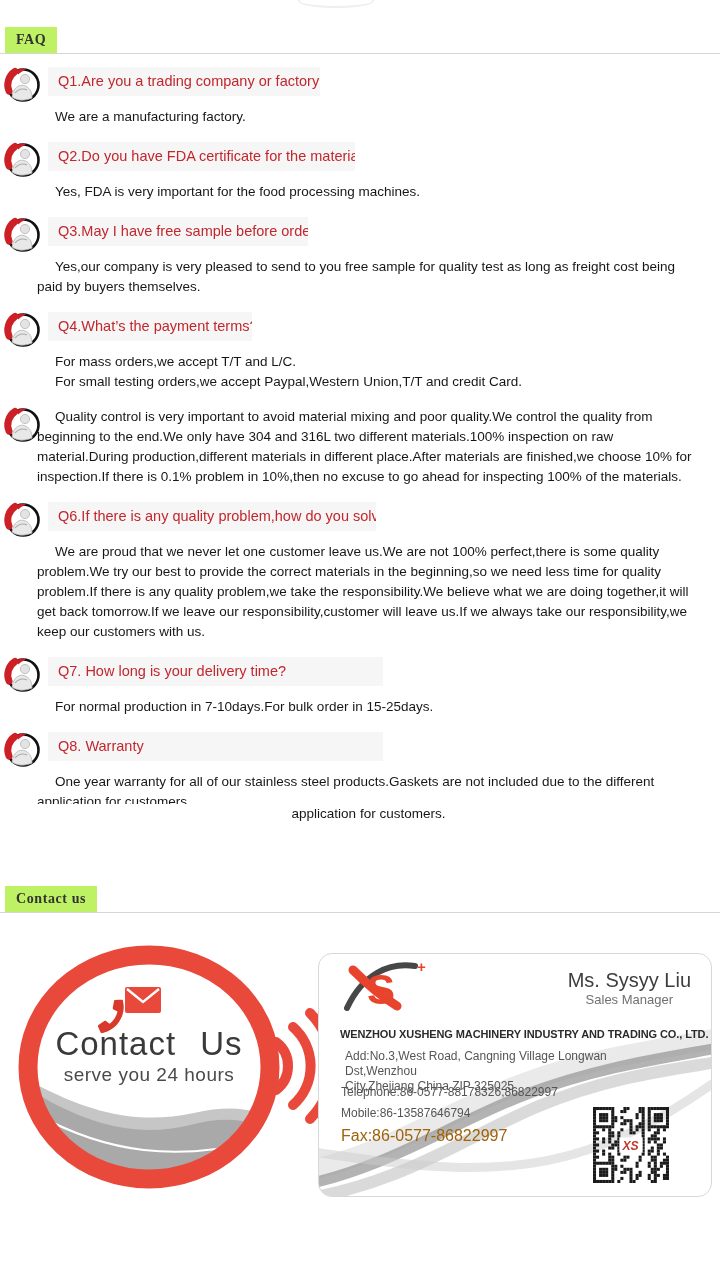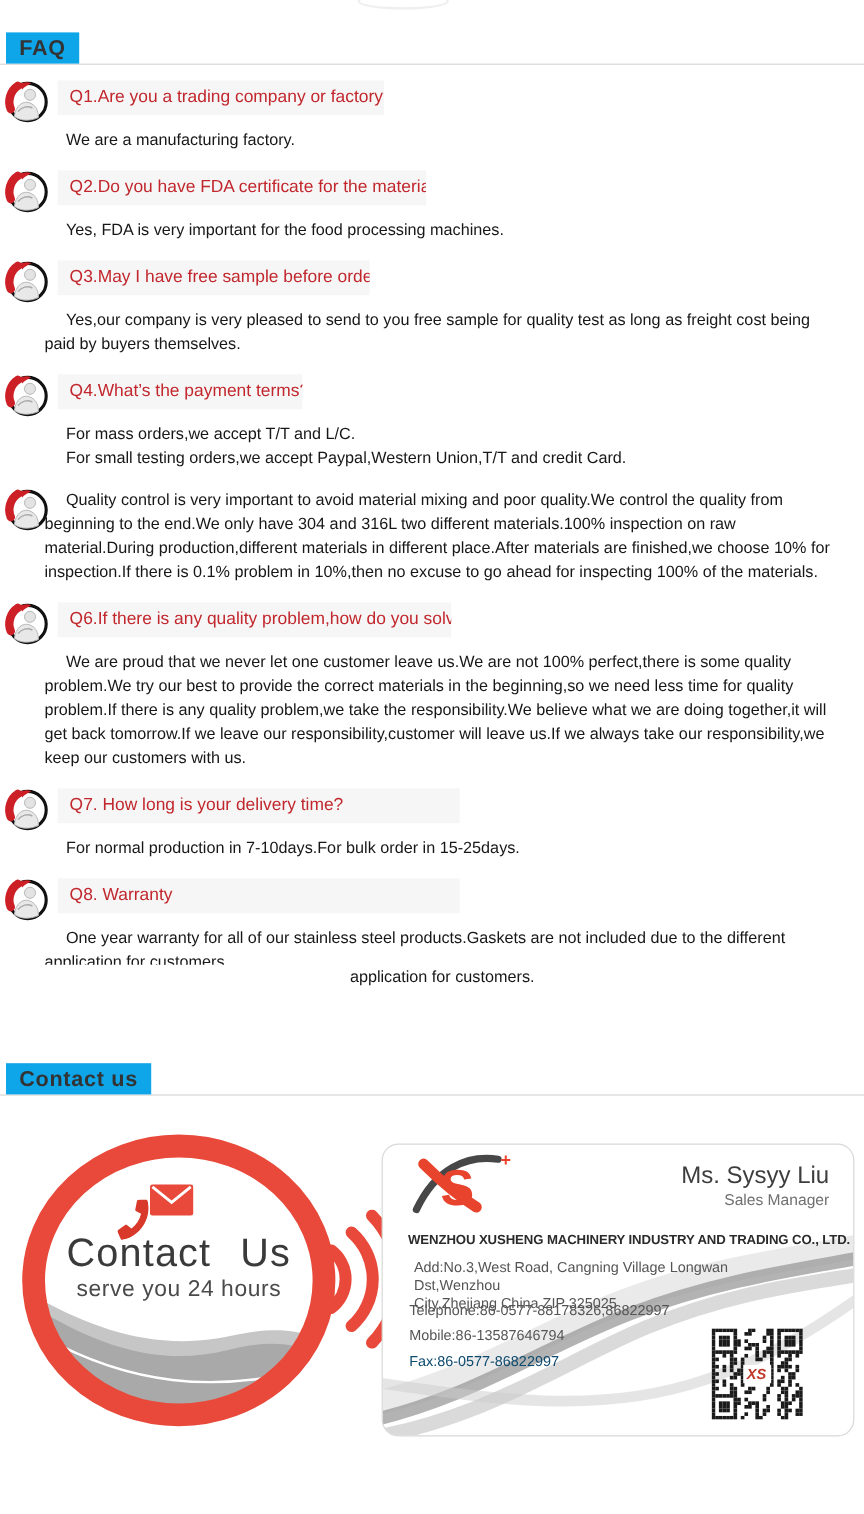--- a/index.html
+++ b/index.html
@@ -3,22 +3,22 @@
 <meta charset="utf-8">
 <style>
   html,body{margin:0;padding:0;background:#fff;}
   body{width:720px;font-family:"Liberation Sans","DejaVu Sans",sans-serif;color:#1c1c1c;}
   .page{position:relative;width:720px;overflow:hidden;}
 
   
   .top-artifact{position:absolute;left:298px;top:-6px;width:72px;height:10px;border:2px solid #f0eeee;border-radius:50%;}
 
   
-  .tab{display:inline-block;background:#0ea5e9;padding:0 11px;height:26px;line-height:26px;
-       font-size:18px;font-weight:bold;color:#333;letter-spacing:.6px;margin-left:5px;}
+  .tab{display:inline-block;background:#bef264;padding:0 11px;height:26px;line-height:26px;
+       font-size:14px;font-weight:bold;color:#333;letter-spacing:.6px;margin-left:5px;font-family:Liberation Serif, serif;}
   .tab-line{border-top:1px solid #d6d6d6;height:0;}
   .faq-section{padding-top:27px;}
 
   
   #faq-list{padding-top:13px;}
   .faq-item{position:relative;margin-bottom:15px;}
   .avatar{position:absolute;left:3px;top:-1px;width:38px;height:38px;}
   .q-bar{margin-left:48px;height:29px;line-height:29px;background:#f6f6f6;
          box-sizing:border-box;padding-left:10px;font-size:14.5px;color:#c1272d;
          white-space:nowrap;overflow:hidden;}
@@ -47,29 +47,29 @@
            color:#3a3a3a;word-spacing:14px;letter-spacing:1px;}
   .c-sub{position:absolute;left:0;right:0;top:127px;text-align:center;font-size:19px;
          color:#4a4a4a;letter-spacing:.5px;}
 
   .waves-icon{position:absolute;left:260px;top:72px;}
 
   .card{position:absolute;left:318px;top:17px;width:394px;height:244px;background:#fff;
         border:1px solid #d8d8d8;border-radius:14px;overflow:hidden;box-sizing:border-box;}
   .card-waves{position:absolute;left:0;top:0;}
   .card-logo{position:absolute;left:18px;top:4px;}
-  .name-block{position:absolute;right:20px;top:14px;text-align:right;}
+  .name-block{position:absolute;right:20px;top:14px;text-align:center;}
   .person-name{font-size:20px;color:#3d3d3d;line-height:24px;}
   .person-role{font-size:13px;color:#707070;line-height:16px;}
   .company{position:absolute;left:21px;top:74px;font-size:11px;font-weight:bold;
            color:#2b2b2b;letter-spacing:-0.1px;white-space:nowrap;}
   .c-addr{position:absolute;left:26px;top:95px;font-size:12px;color:#555;line-height:15px;width:300px;}
   .c-tel{position:absolute;left:22px;top:131px;font-size:12px;color:#555;}
   .c-mob{position:absolute;left:22px;top:152px;font-size:12px;color:#555;}
-  .c-fax{position:absolute;left:22px;top:173px;font-size:12px;color:#0c4a6e;}
+  .c-fax{position:absolute;left:22px;top:173px;font-size:16px;color:#a16207;}
   .qr{position:absolute;left:274px;top:153px;width:76px;height:76px;}
 </style>
 </head>
 <body>
 
 <div class="page">
   <div class="top-artifact"></div>
 
   <section class="faq-section">
     <div class="tab">FAQ</div>

